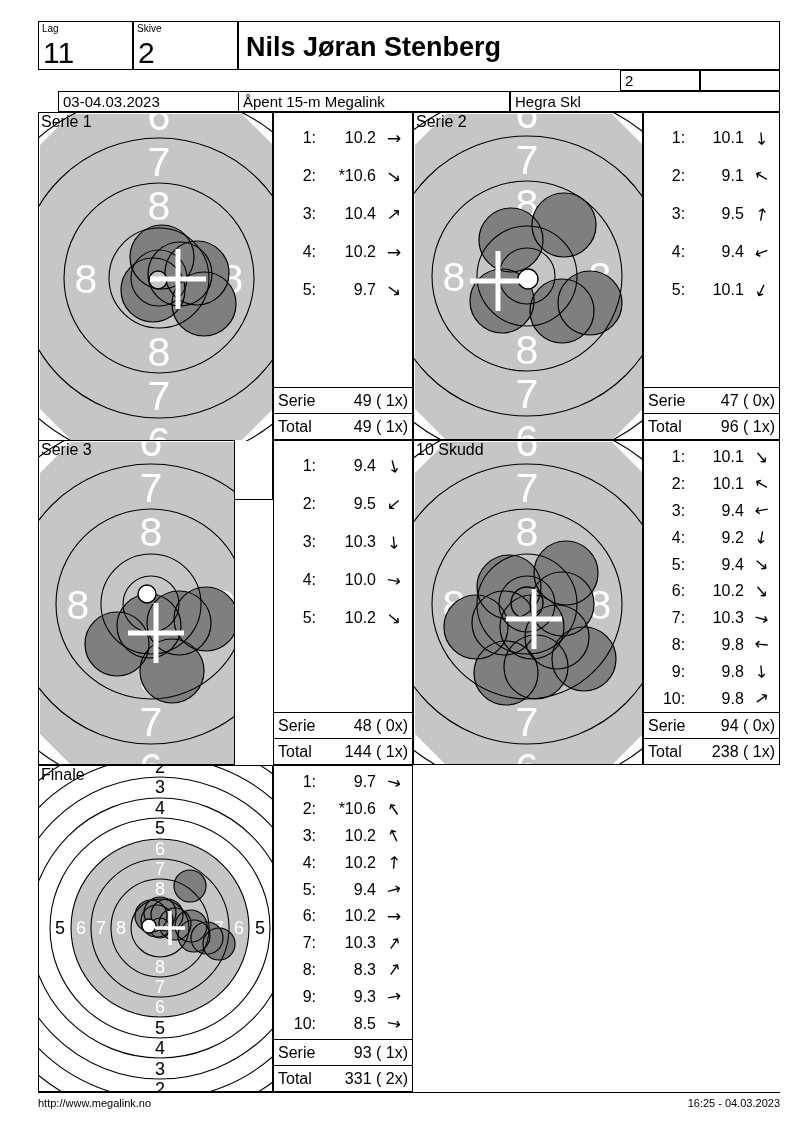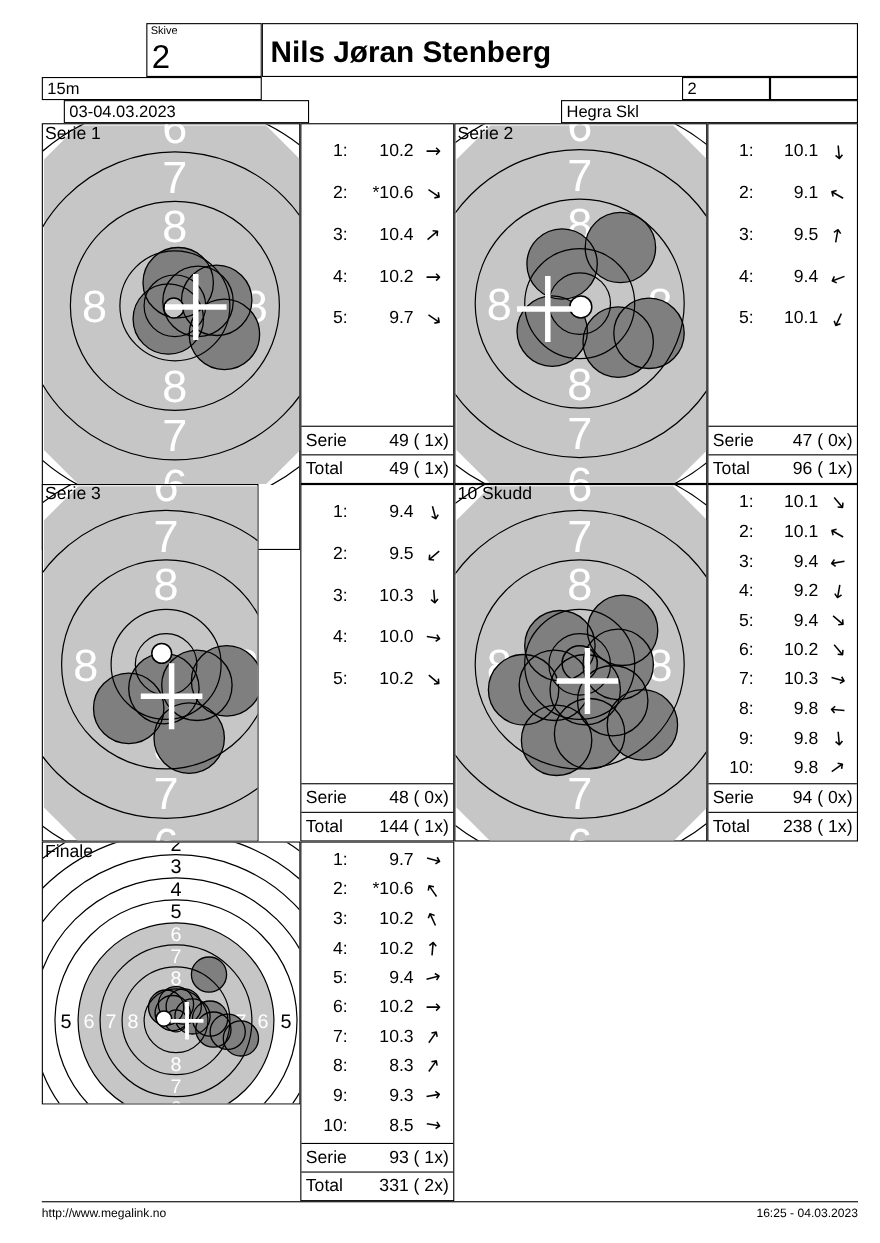--- a/index.html
+++ b/index.html
@@ -26,21 +26,21 @@
   .ttitle{position:absolute;left:2px;top:0;font-size:16px;z-index:5;}
   .tbox svg{position:absolute;left:0;top:0;}
   .t0{left:0;top:91px;width:235px;height:388px;}
   .s0{left:235px;top:91px;width:140px;height:328px;}
   .t1{left:375px;top:91px;width:230px;height:328px;}
   .s1{left:605px;top:91px;width:137px;height:328px;}
   .t2{left:0;top:419px;width:197px;height:325px;}
   .s2{left:235px;top:419px;width:140px;height:325px;}
   .t3{left:375px;top:419px;width:230px;height:325px;}
   .s3{left:605px;top:419px;width:137px;height:325px;}
-  .t4{left:0;top:744px;width:235px;height:239px;}
+  .t4{left:0;top:744px;width:235px;height:327px;}
   .s4{left:235px;top:744px;width:140px;height:327px;}
 
   .sbox{position:absolute;border:1px solid #000;box-sizing:border-box;background:#fff;
         display:flex;flex-direction:column;font-size:16px;}
   .slist{flex:1;padding-top:6px;overflow:hidden;}
   .slist.r10{padding-top:3px;}
   .srow{display:flex;align-items:center;height:38px;padding-left:6px;}
   .r10 .srow{height:26.8px;}
   .sn{width:36px;text-align:right;}
   .sv{width:60px;text-align:right;}
@@ -53,31 +53,35 @@
   .f-left{left:0;}
   .f-center{left:0;width:742px;text-align:center;}
   .f-right{right:0;}
 </style>
 </head>
 <body>
 
 <div class="page">
   <div class="sheet">
 
+    <div class="hcell h-lag">
+      <span class="hsmall">Lag</span>
+      <span class="hbig">11</span>
+    </div>
     <div class="hcell h-skive">
       <span class="hsmall">Skive</span>
       <span class="hbig">2</span>
     </div>
     <div class="hcell h-name">
       <span class="nm">Nils Jøran Stenberg</span>
     </div>
-    <div class="hcell hrow h-dist">15m</div>
     <div class="hcell hrow h-c2">2</div>
     <div class="hcell hrow h-c3"></div>
     <div class="hcell hrow h-date">03-04.03.2023</div>
+    <div class="hcell hrow h-event">Åpent 15-m Megalink</div>
     <div class="hcell hrow h-org">Hegra Skl</div>
 
     <div class="tbox t0">
       <span class="ttitle">Serie 1</span>
     <svg width="235" height="328" viewBox="0 0 235 328">
           <polygon points="32,1 203,1 234,32 234,296 203,327 32,327 1,296 1,32" fill="#c6c6c6"></polygon>
           <text x="120" y="92" text-anchor="middle" dy="0.36em" fill="#ffffff" font-size="41" font-family="&quot;Liberation Sans&quot;,&quot;DejaVu Sans&quot;,sans-serif">8</text>
           <text x="120" y="238" text-anchor="middle" dy="0.36em" fill="#ffffff" font-size="41" font-family="&quot;Liberation Sans&quot;,&quot;DejaVu Sans&quot;,sans-serif">8</text>
           <text x="47" y="165" text-anchor="middle" dy="0.36em" fill="#ffffff" font-size="41" font-family="&quot;Liberation Sans&quot;,&quot;DejaVu Sans&quot;,sans-serif">8</text>
           <text x="193" y="165" text-anchor="middle" dy="0.36em" fill="#ffffff" font-size="41" font-family="&quot;Liberation Sans&quot;,&quot;DejaVu Sans&quot;,sans-serif">8</text>

